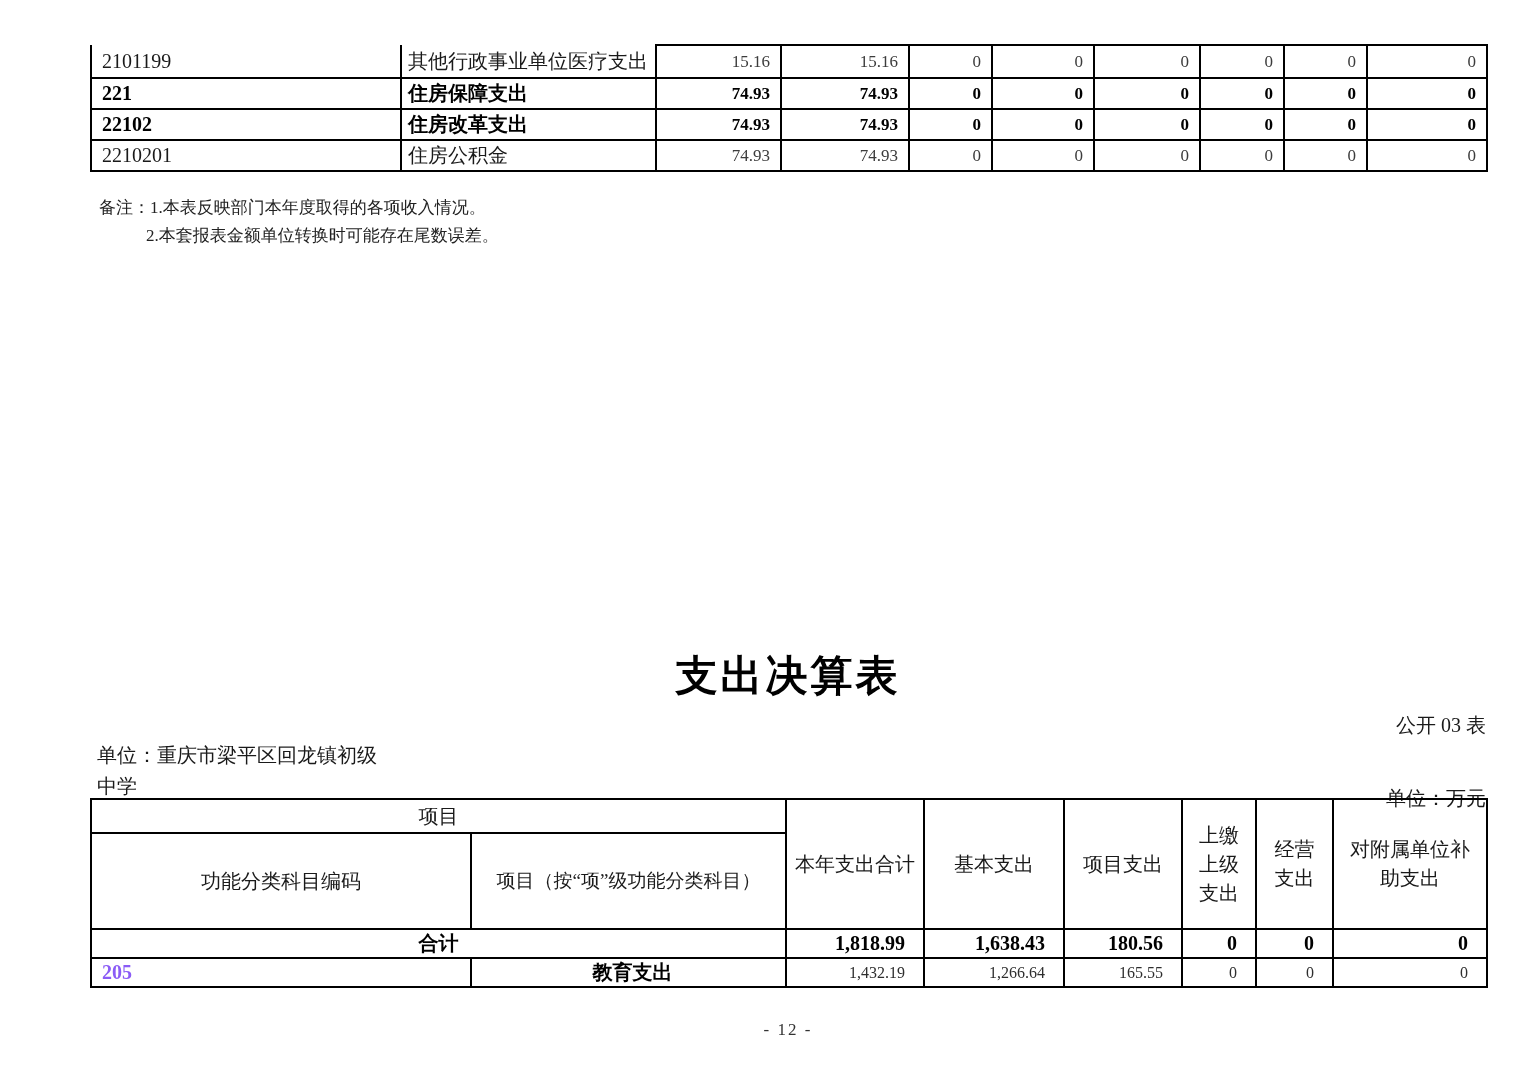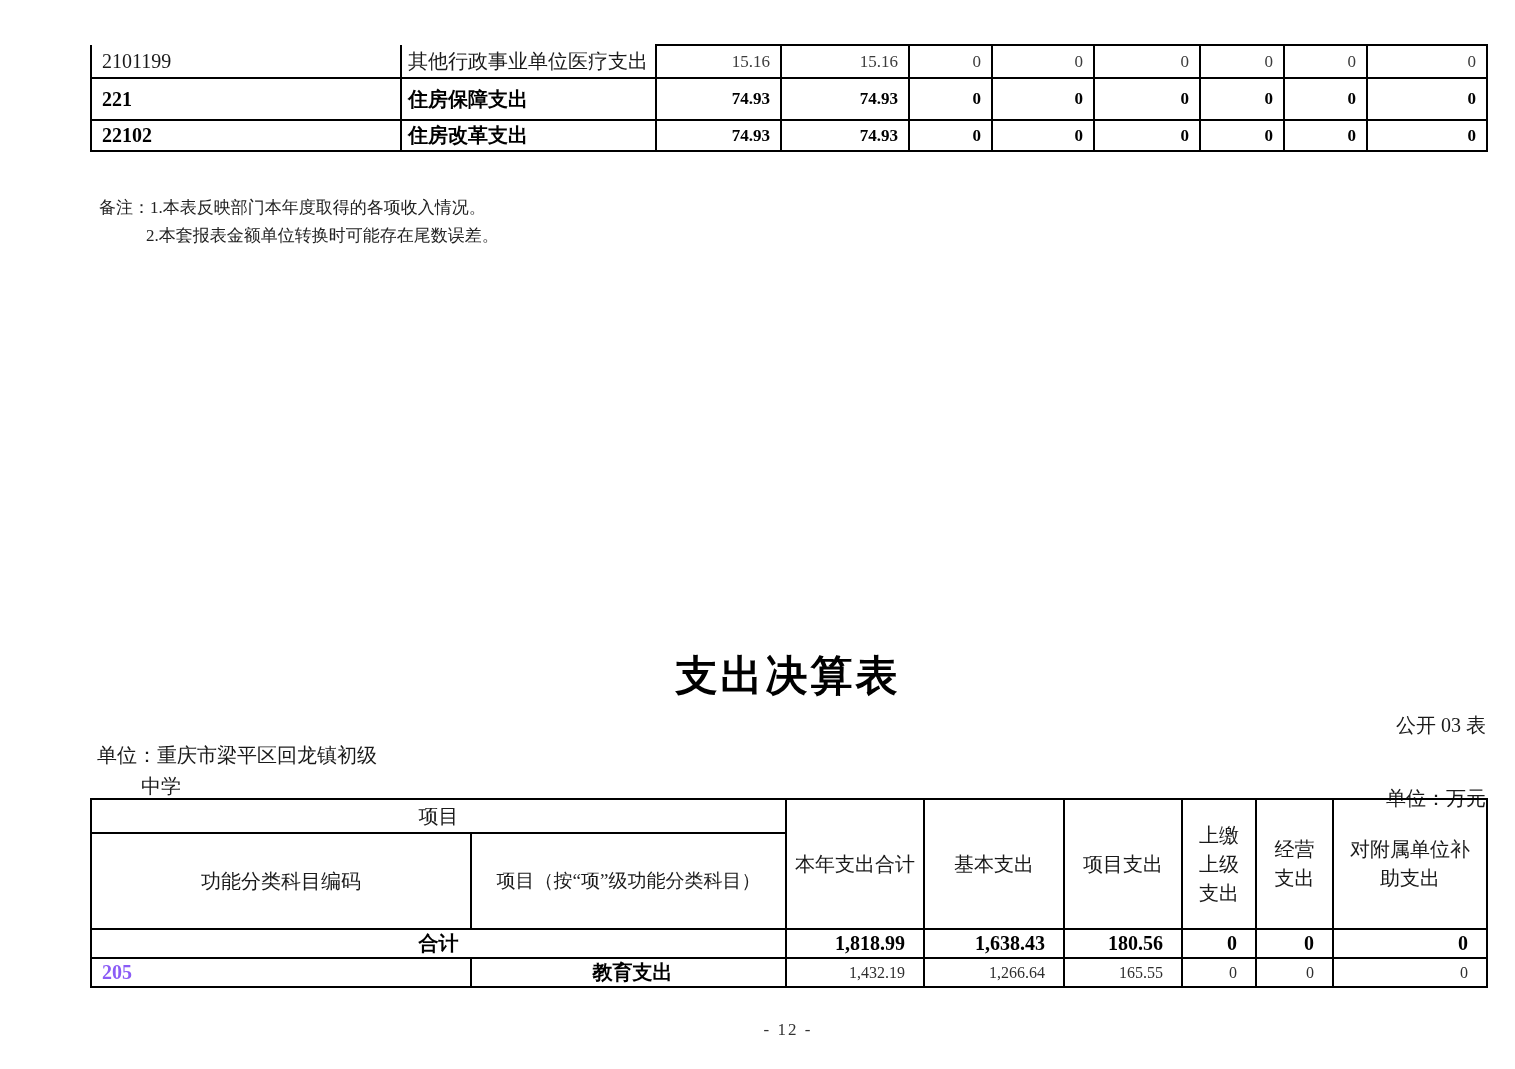--- a/index.html
+++ b/index.html
@@ -30,21 +30,21 @@
   .note2 { left: 146px; top: 224px; }
 
   
   .report-title {
     position: absolute; left: 90px; top: 648px; width: 1396px;
     text-align: center; font-size: 42px; font-weight: bold; color: #000;
     letter-spacing: 3px; white-space: nowrap;
   }
   .doc-label  { position: absolute; right: 29px; top: 712px; font-size: 20px; white-space: nowrap; }
   .unit-line1 { position: absolute; left: 97px;  top: 742px; font-size: 20px; white-space: nowrap; }
-  .unit-line2 { position: absolute; left: 97px;  top: 773px; font-size: 20px; white-space: nowrap; margin-left: 44px; }
+  .unit-line2 { position: absolute; left: 97px;  top: 773px; font-size: 20px; white-space: nowrap; }
   .unit-money { position: absolute; right: 29px; top: 773px; font-size: 20px; white-space: nowrap; margin-top: 12px; }
 
   
   .lower-table { position: absolute; left: 90px; top: 798px; width: 1396px; }
   .lower-table td { border: 2px solid #000; font-size: 20px; text-align: center; }
   .lower-table td.pre { white-space: pre-line; line-height: 1.45; }
   .lower-table td.item-hdr { font-size: 19px; }
   .lower-table tr.total-row td { font-weight: bold; color: #000; }
   .lower-table tr.total-row td.num { font-size: 20px; }
   .lower-table td.num { text-align: right; padding-right: 18px; }
@@ -81,35 +81,47 @@
     <td class="name nt">其他行政事业单位医疗支出</td>
     <td class="num">15.16</td>
     <td class="num">15.16</td>
     <td class="num">0</td>
     <td class="num">0</td>
     <td class="num">0</td>
     <td class="num">0</td>
     <td class="num">0</td>
     <td class="num">0</td>
   </tr>
-  <tr class="bold" style="height:42px">
+  <tr class="bold" style="height:31px">
     <td class="code">221</td>
     <td class="name">住房保障支出</td>
     <td class="num">74.93</td>
     <td class="num">74.93</td>
     <td class="num">0</td>
     <td class="num">0</td>
     <td class="num">0</td>
     <td class="num">0</td>
     <td class="num">0</td>
     <td class="num">0</td>
   </tr>
   <tr class="bold" style="height:31px">
     <td class="code">22102</td>
     <td class="name">住房改革支出</td>
+    <td class="num">74.93</td>
+    <td class="num">74.93</td>
+    <td class="num">0</td>
+    <td class="num">0</td>
+    <td class="num">0</td>
+    <td class="num">0</td>
+    <td class="num">0</td>
+    <td class="num">0</td>
+  </tr>
+  <tr style="height:31px">
+    <td class="code">2210201</td>
+    <td class="name">住房公积金</td>
     <td class="num">74.93</td>
     <td class="num">74.93</td>
     <td class="num">0</td>
     <td class="num">0</td>
     <td class="num">0</td>
     <td class="num">0</td>
     <td class="num">0</td>
     <td class="num">0</td>
   </tr>
 </tbody>

